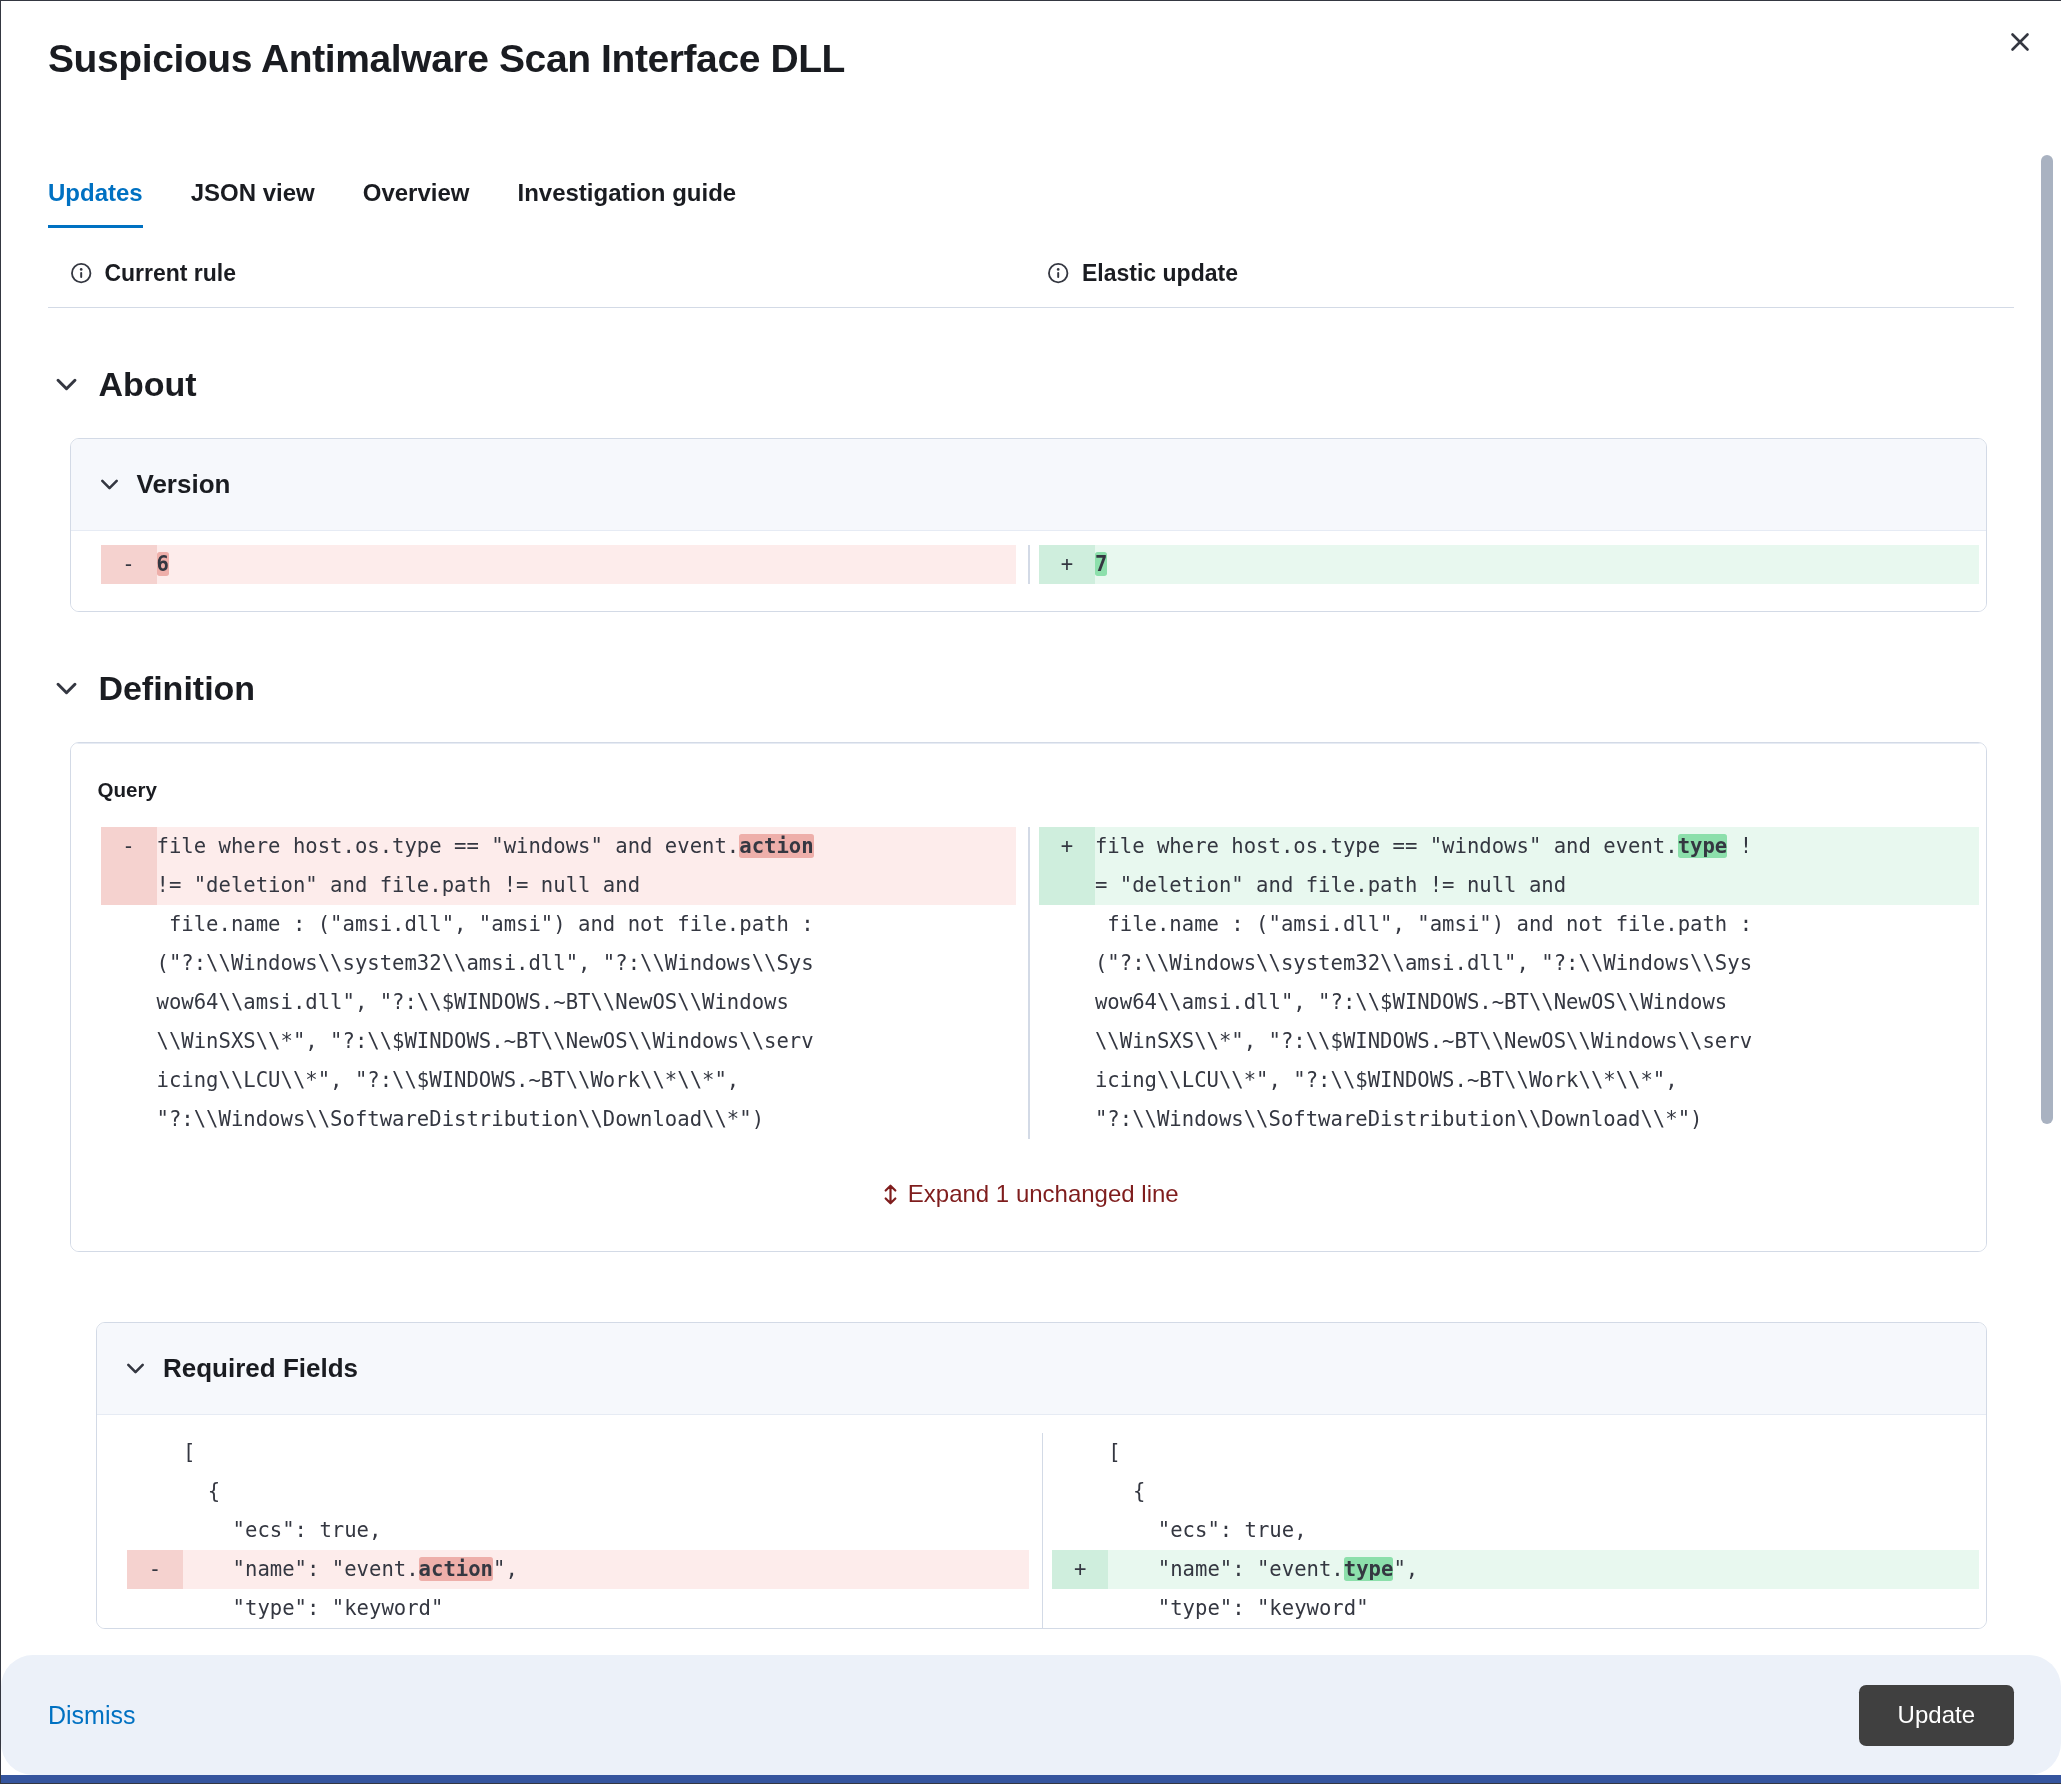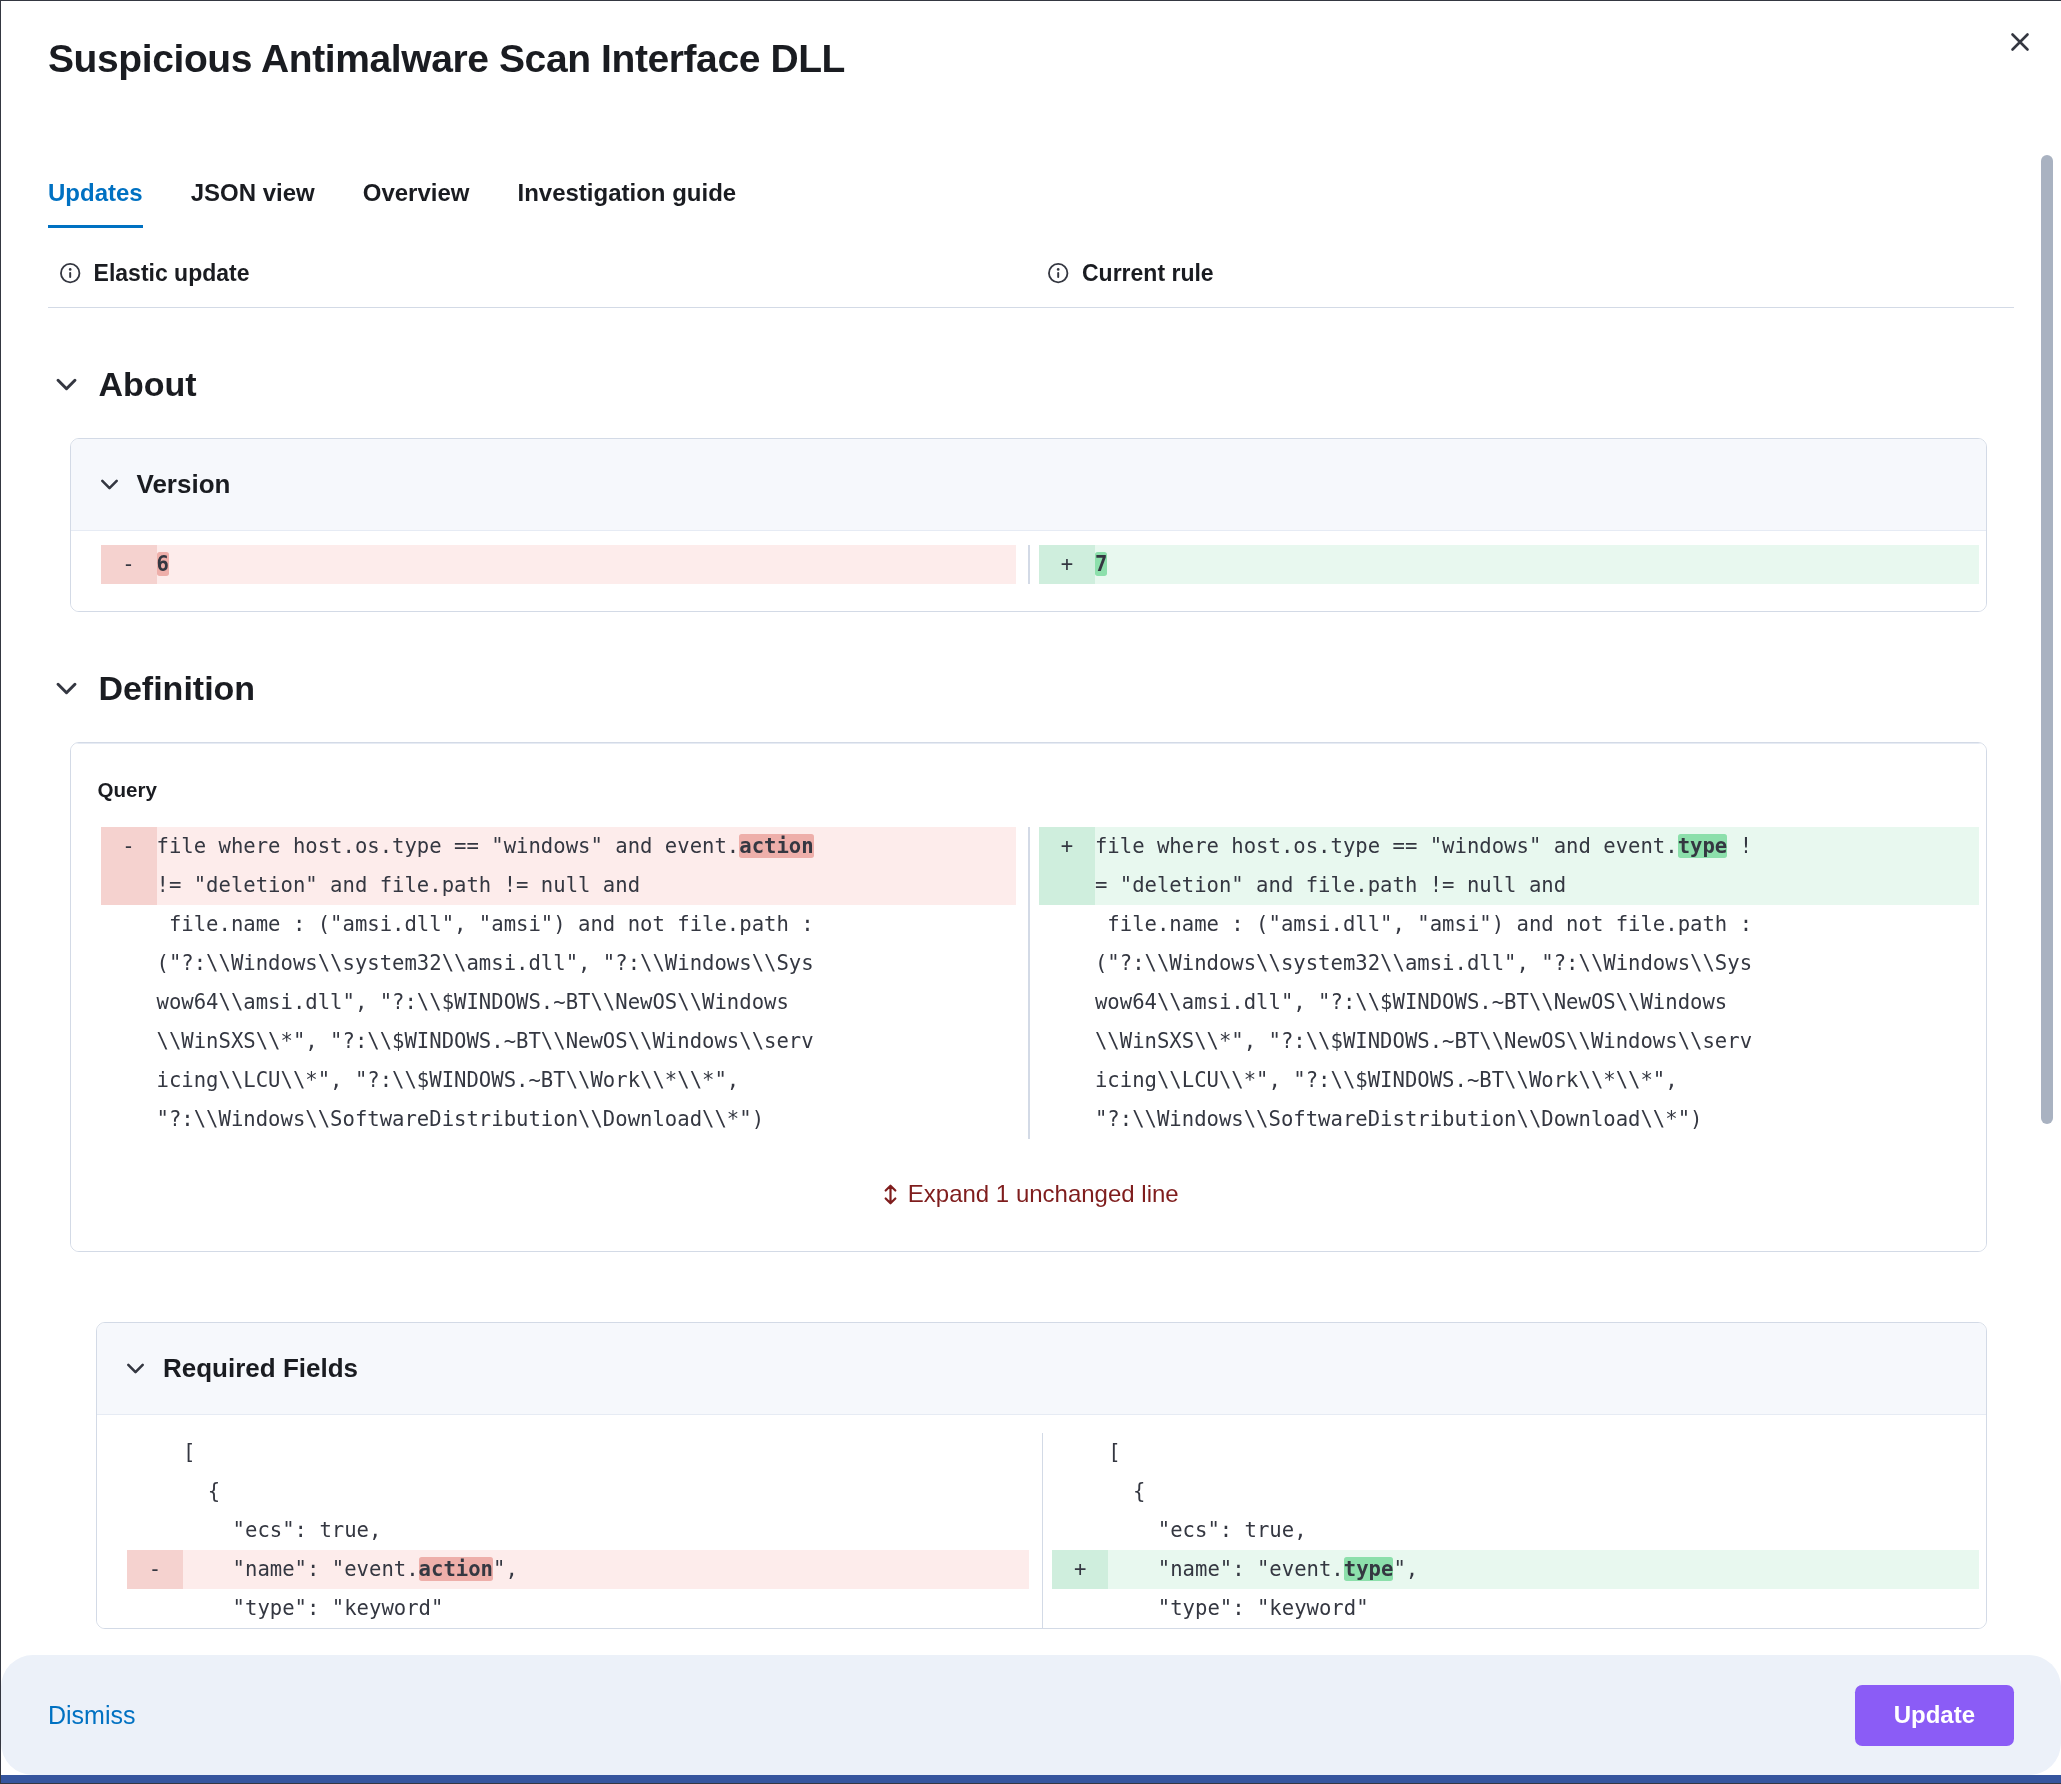--- a/index.html
+++ b/index.html
@@ -64,21 +64,21 @@
   .query-label { font-size:20.6px; font-weight:700; margin:7.2px 0 25px 27px; }
   .expand-row { display:flex; align-items:center; justify-content:center; gap:5px; margin-top:41px;
                 color:#7f1d1d; font-size:24px; cursor:pointer; background:none; border:none; width:100%; }
 
   .rf-body { padding:18px 0 0 0; }
 
   
   .flyout-footer { flex:none; height:120px; background:#ecf1f9; display:flex; align-items:center;
                    justify-content:space-between; padding:0 47px;border-radius:32px; }
   .dismiss { color:#0071c2; font-size:25px; font-weight:500; background:none; border:none; cursor:pointer; }
-  .update-btn { background:#8b5cf6; color:#fff; font-size:24px; font-weight:700; border:none;
+  .update-btn { background:#404040; color:#fff; font-size:24px; font-weight:400; border:none;
                 border-radius:7.2px; height:61px; padding:0 39px; cursor:pointer; }
   .bottom-strip { flex:none; height:8px; background:#35559e; }
 
   .scroll-thumb { position:absolute; top:154px; right:8px; width:12.5px; height:969px;
                   background:#a9b2c1; border-radius:6.3px; cursor:pointer; }
 </style>
 </head>
 <body>
 
 <div class="flyout">
@@ -96,39 +96,39 @@
       <div class="tab active">Updates</div>
       <div class="tab">JSON view</div>
       <div class="tab">Overview</div>
       <div class="tab">Investigation guide</div>
     </div>
   </div>
 
   <div class="fly-body">
 
     <div class="diff-col-headers">
+      <div class="col-h first">
+        <span class="info-ic">
+          <svg viewBox="0 0 16 16" width="22.4" height="22.4">
+              <circle cx="8" cy="8" r="6.6" fill="none" stroke="currentColor" stroke-width="1.3"></circle>
+              <circle cx="8" cy="5.3" r="0.95" fill="currentColor"></circle>
+              <rect x="7.3" y="7.2" width="1.4" height="4.3" rx="0.7" fill="currentColor"></rect>
+            </svg>
+        </span>
+        <span>Current rule</span>
+      </div>
       <div class="col-h second">
         <span class="info-ic">
           <svg viewBox="0 0 16 16" width="22.4" height="22.4">
               <circle cx="8" cy="8" r="6.6" fill="none" stroke="currentColor" stroke-width="1.3"></circle>
               <circle cx="8" cy="5.3" r="0.95" fill="currentColor"></circle>
               <rect x="7.3" y="7.2" width="1.4" height="4.3" rx="0.7" fill="currentColor"></rect>
             </svg>
         </span>
         <span>Elastic update</span>
-      </div>
-      <div class="col-h first">
-        <span class="info-ic">
-          <svg viewBox="0 0 16 16" width="22.4" height="22.4">
-              <circle cx="8" cy="8" r="6.6" fill="none" stroke="currentColor" stroke-width="1.3"></circle>
-              <circle cx="8" cy="5.3" r="0.95" fill="currentColor"></circle>
-              <rect x="7.3" y="7.2" width="1.4" height="4.3" rx="0.7" fill="currentColor"></rect>
-            </svg>
-        </span>
-        <span>Current rule</span>
       </div>
     </div>
 
     <div class="section-heading">
       <span class="chev">
         <svg viewBox="0 0 16 16" width="27" height="27">
             <path d="M3 5.5 L8 10.5 L13 5.5" fill="none" stroke="currentColor" stroke-width="1.8" stroke-linecap="round" stroke-linejoin="round"></path>
           </svg>
       </span>
       <span class="txt">About</span>

